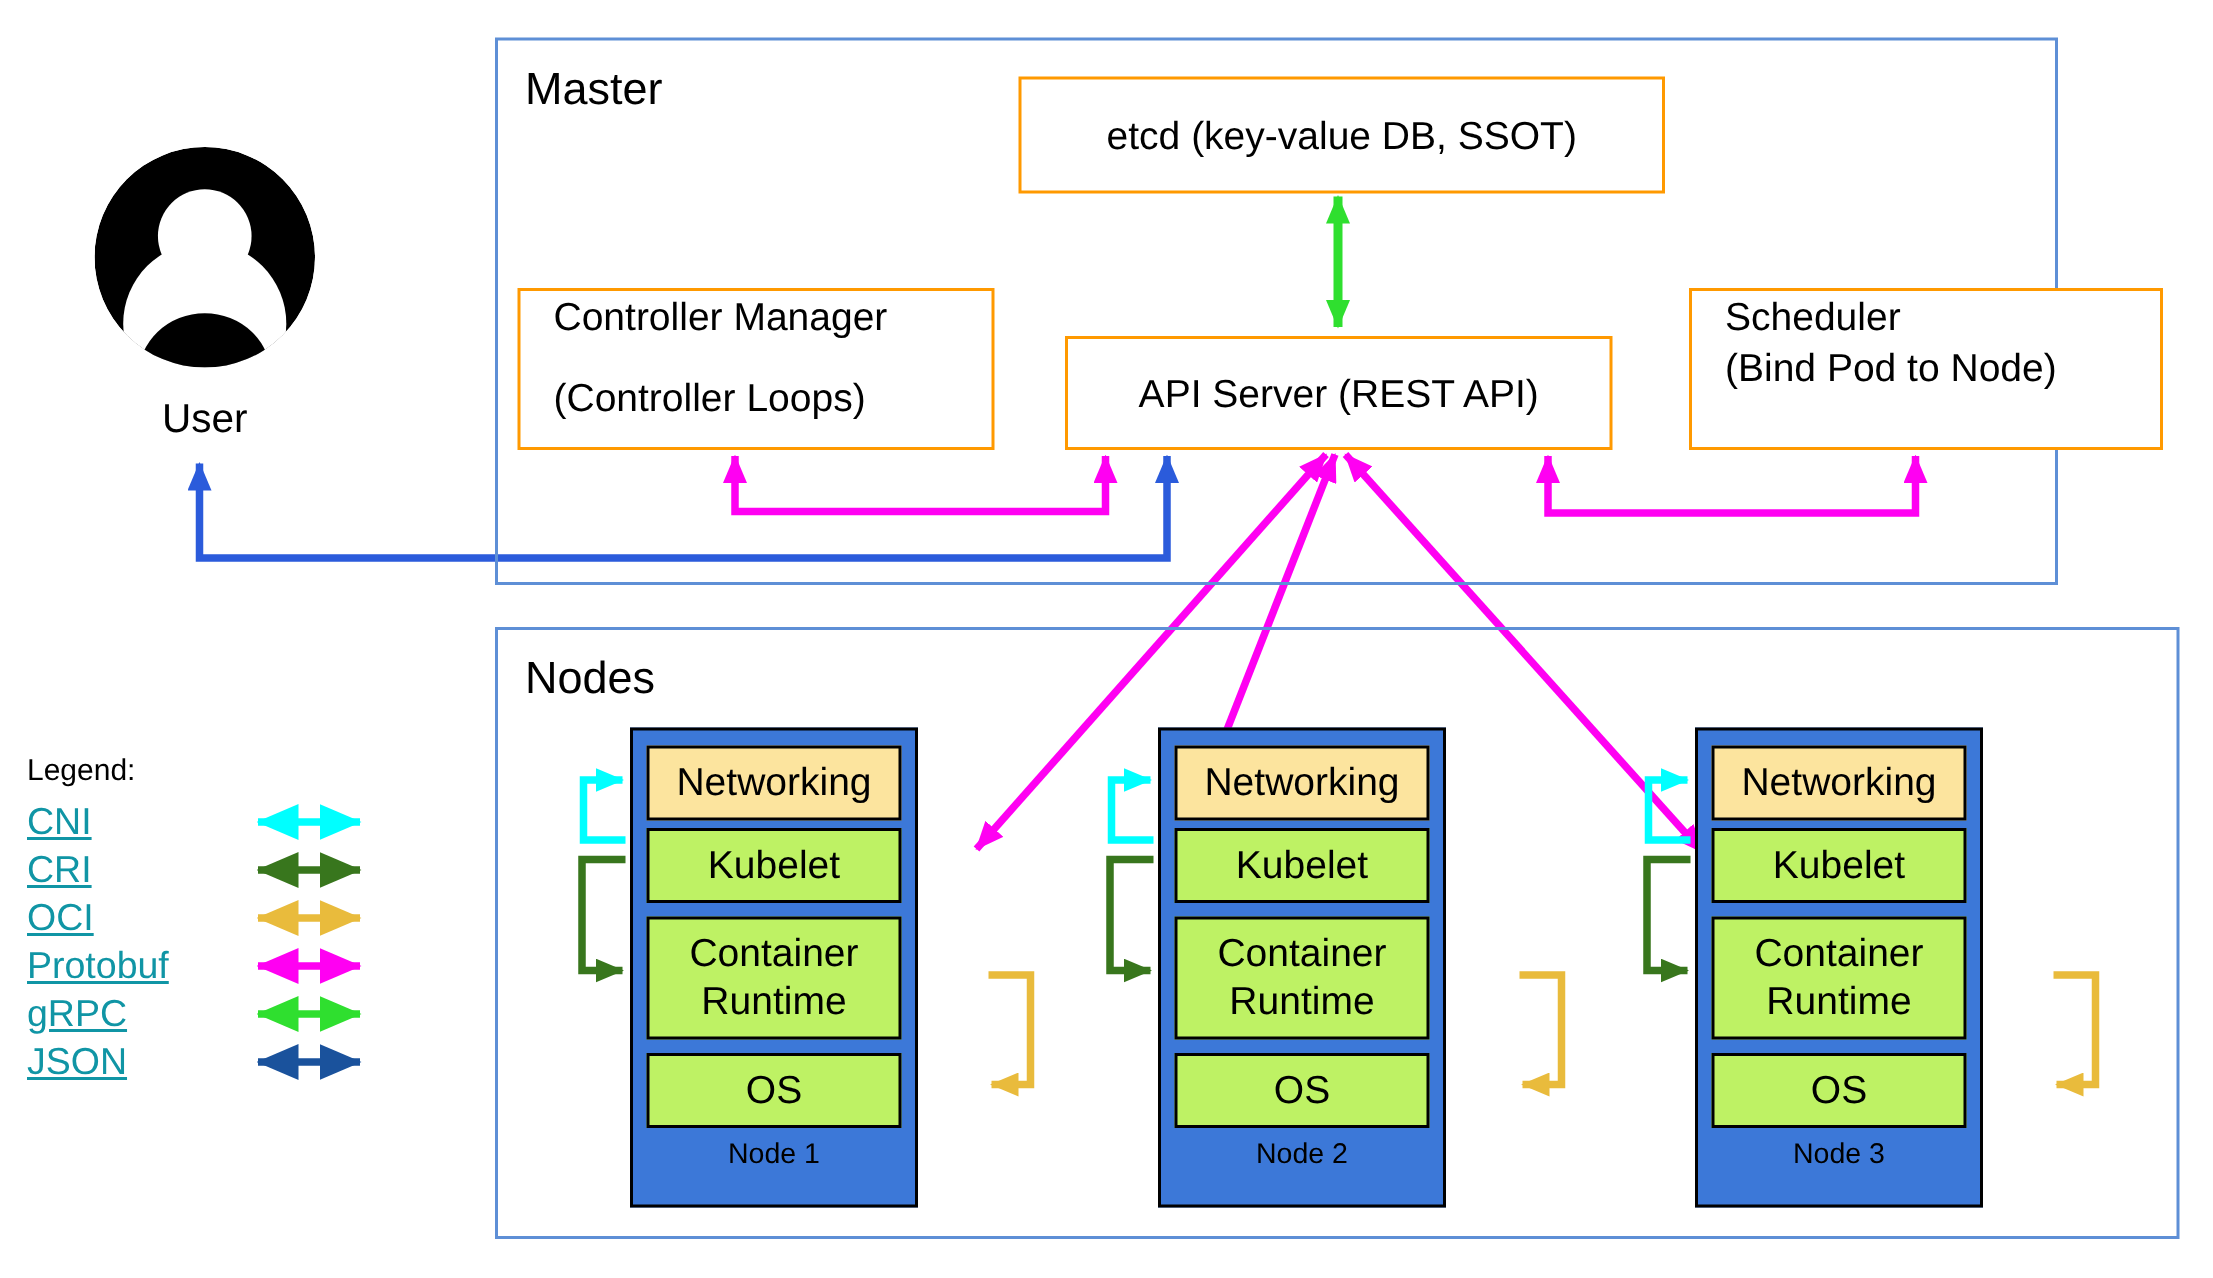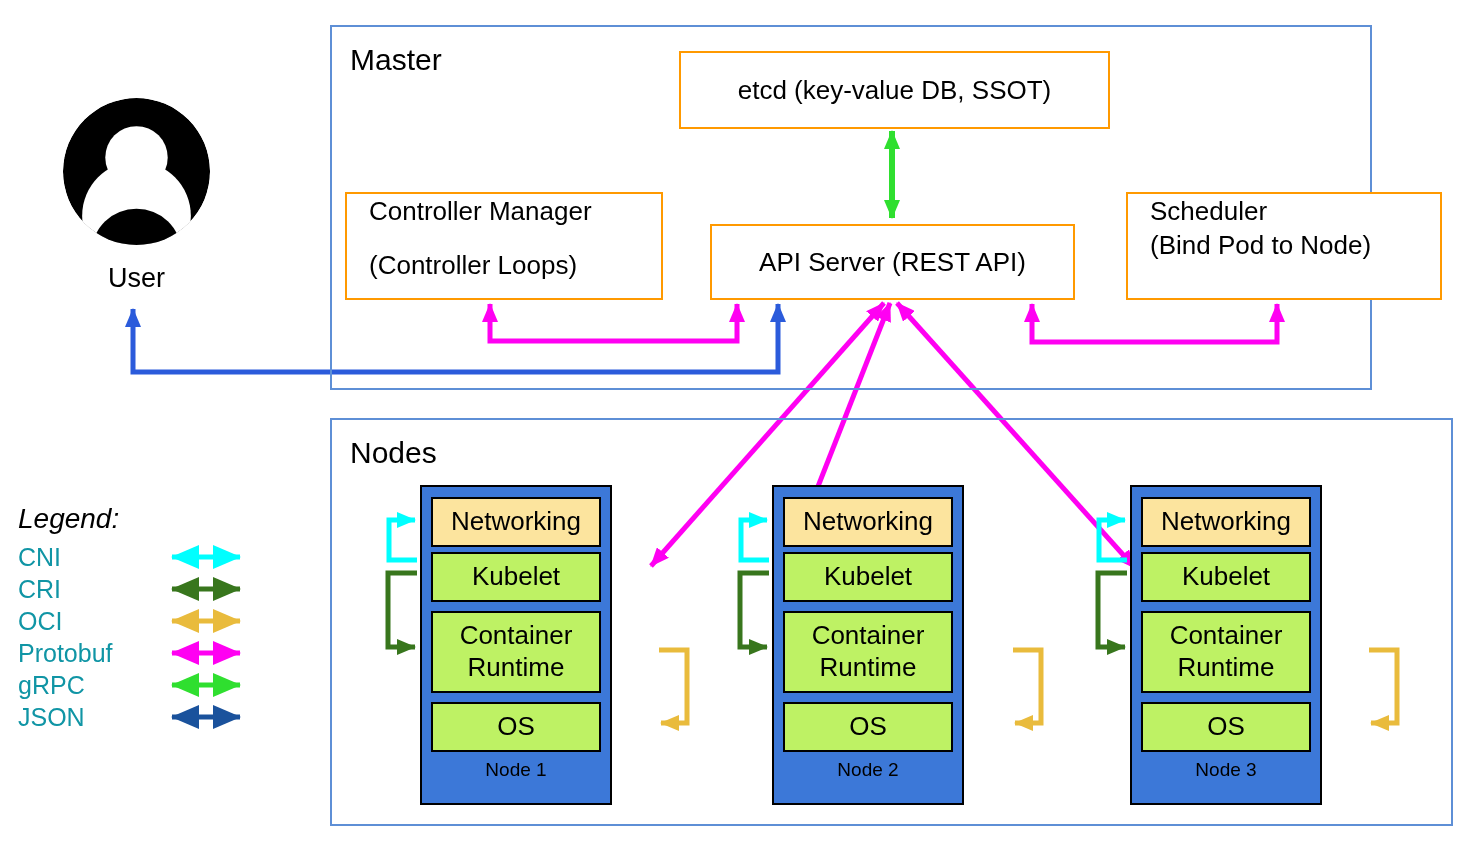--- a/index.html
+++ b/index.html
@@ -26,23 +26,23 @@
   .layer{position:absolute;left:9px;right:9px;border:2px solid #000;background:#bef264;
          display:flex;align-items:center;justify-content:center;font-size:26px;line-height:1.22;text-align:center;}
   .layer.net{background:var(--net-fill);}
   .layer .wrapcap{display:block;max-width:180px;}
   .stack-name{position:absolute;left:0;right:0;top:272px;text-align:center;color:#000000;font-size:19px;}
 
   .user-wrap{position:absolute;left:63px;top:98px;width:147px;}
   .user-label{margin-top:14px;text-align:center;font-size:27px;}
 
   .legend{position:absolute;left:18px;top:503px;}
-  .legend-title{font-size:28px;margin-bottom:6px;font-style:italic;}
+  .legend-title{font-size:20px;margin-bottom:6px;}
   .legend-row{display:flex;align-items:center;height:32px;}
-  .legend-label{width:122px;font-size:25px;color:var(--legend-link);cursor:pointer;}
+  .legend-label{width:122px;font-size:25px;color:var(--legend-link);text-decoration:underline;cursor:pointer;}
   .legend-row svg{display:block;}
 </style>
 </head>
 <body>
 
 <div class="canvas">
 
   <svg id="arrows">
       <defs>
         <marker id="m-cni" markerWidth="19" markerHeight="16" refX="18" refY="8" orient="auto-start-reverse" markerUnits="userSpaceOnUse">

